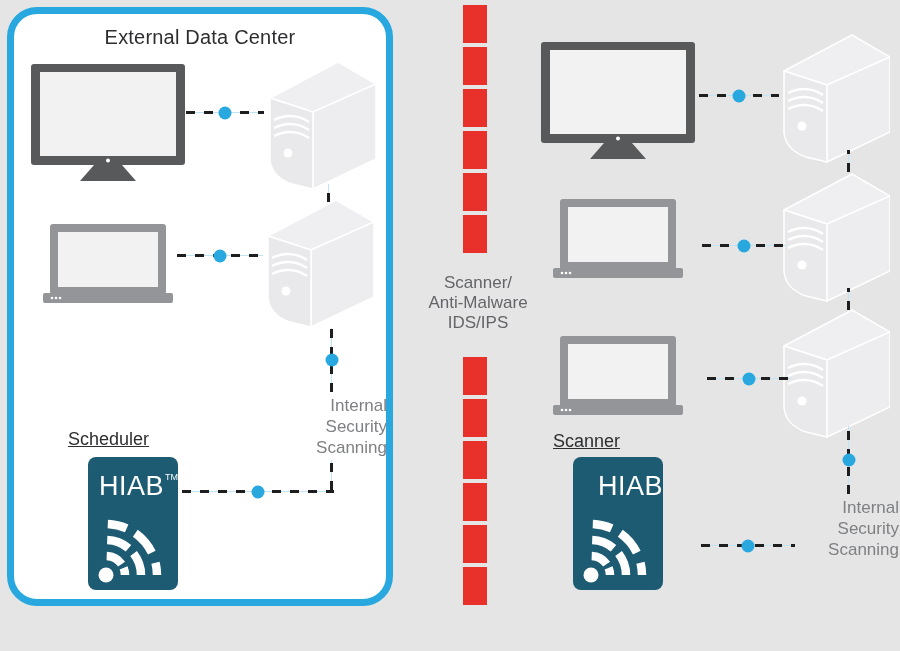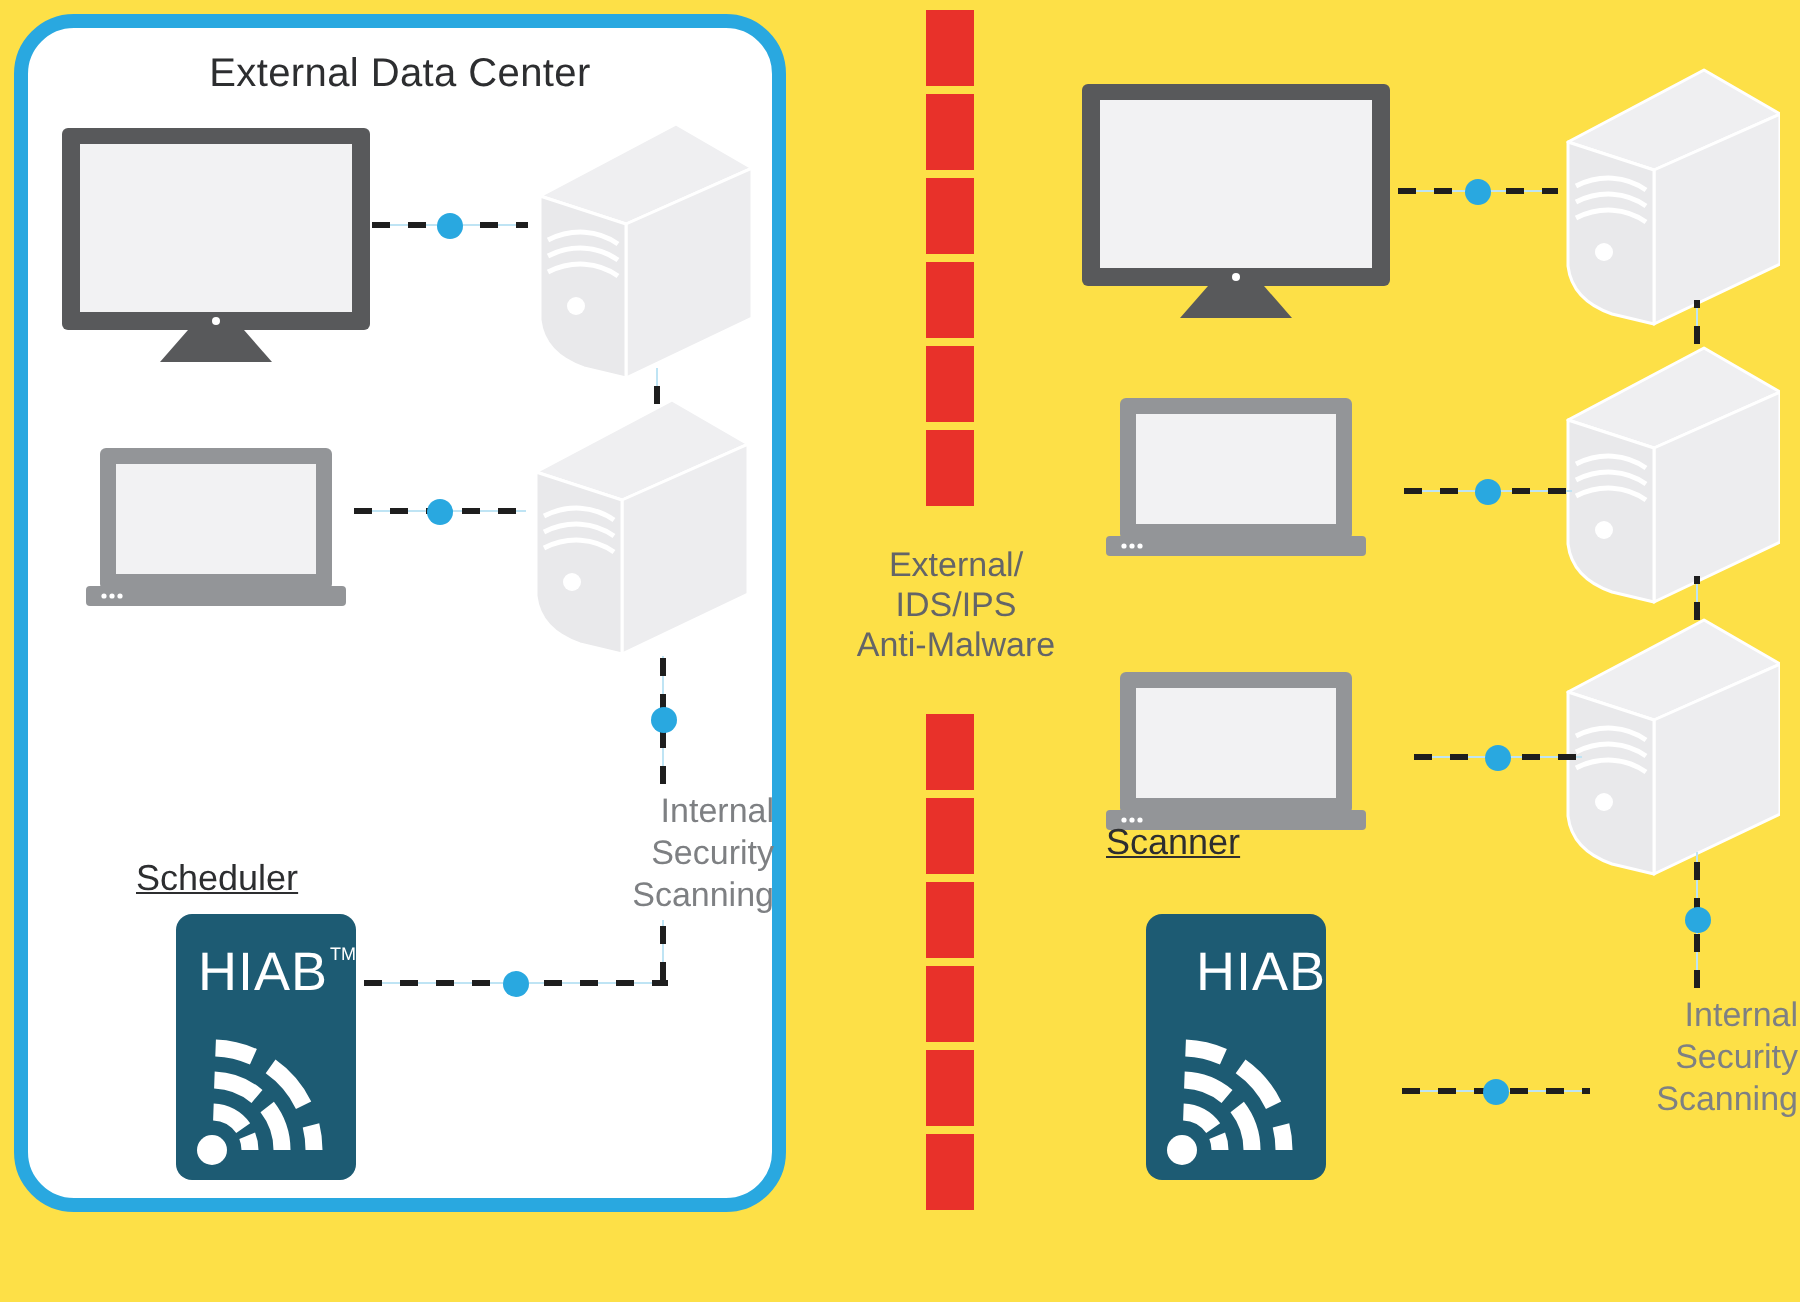--- a/index.html
+++ b/index.html
@@ -1,17 +1,17 @@
 <!DOCTYPE html>
 <html style="--accent-blue: #29a8e0; --firewall-red: #e8312a; --hiab-teal: #1d5b73; --device-dark-gray: #58595b; --device-mid-gray: #939598; --device-light-gray: #ebebed; --note-gray: #7e8083;"><head>
 <meta charset="utf-8">
 <style>
   html,body { margin:0; padding:0; background:#fff; }
   .stage {
-    position:relative; width:900px; height:651px; background:#fde047;
+    position:relative; width:900px; height:651px; background:#e5e5e5;
     font-family:"Liberation Sans", sans-serif; overflow:hidden;
   }
   .abs { position:absolute; }
 
   
   .panel {
     position:absolute; left:7px; top:7px; width:386px; height:599px;
     border:7px solid var(--accent-blue,#29a8e0); border-radius:30px; box-sizing:border-box;
     background:#fff;
   }
@@ -147,23 +147,23 @@
 
   <div class="fw-col fw-top">
       <div class="brick"></div>
       <div class="brick"></div>
       <div class="brick"></div>
       <div class="brick"></div>
       <div class="brick"></div>
       <div class="brick"></div>
     </div>
   <div class="fw-label">
-    <div>External/</div>
+    <div>Scanner/</div>
+    <div>Anti-Malware</div>
     <div>IDS/IPS</div>
-    <div>Anti-Malware</div>
   </div>
   <div class="fw-col fw-bottom">
       <div class="brick"></div>
       <div class="brick"></div>
       <div class="brick"></div>
       <div class="brick"></div>
       <div class="brick"></div>
       <div class="brick"></div>
     </div>
 
@@ -246,21 +246,21 @@
     <div class="line"></div>
       <div class="dash"></div>
     <div class="dot"></div>
   </div>
   <div class="conn h" style="left:701px; top:539px; width:94px;">
     <div class="line"></div>
       <div class="dash"></div>
     <div class="dot"></div>
   </div>
 
-  <div class="dev-label" style="left:553px; top:411px; width:130px;">Scanner</div>
+  <div class="dev-label" style="left:553px; top:431px; width:130px;">Scanner</div>
   <div class="hiab" style="left:573px; top:457px;">
     <div class="brand-row">HIAB</div>
     <svg class="radar" width="80" height="92" viewBox="0 0 80 92">
       <circle cx="13" cy="79" r="7.5" fill="#fff"></circle>
       <path d="M13.7,60 A19,19 0 0 1 28.6,68.1" stroke="#fff" stroke-width="8.5" fill="none"></path>
       <path d="M30.6,71.9 A19,19 0 0 1 32,79" stroke="#fff" stroke-width="8.5" fill="none"></path>
       <path d="M14.2,44 A35,35 0 0 1 35.5,52.2" stroke="#fff" stroke-width="8.5" fill="none"></path>
       <path d="M40.6,57.5 A35,35 0 0 1 48,79" stroke="#fff" stroke-width="8.5" fill="none"></path>
       <path d="M14.8,28 A51,51 0 0 1 33.7,32.4" stroke="#fff" stroke-width="8.5" fill="none"></path>
       <path d="M42.3,37.2 A51,51 0 0 1 58.8,56.6" stroke="#fff" stroke-width="8.5" fill="none"></path>

